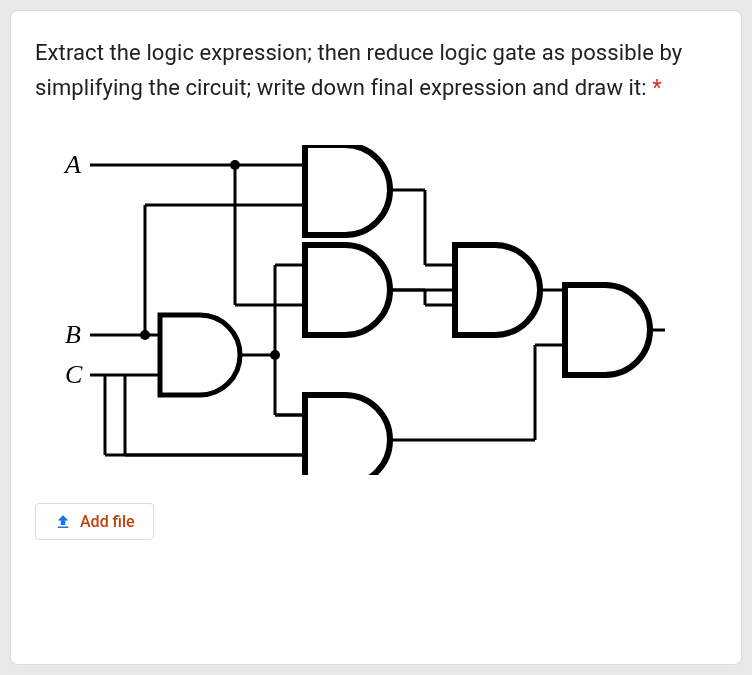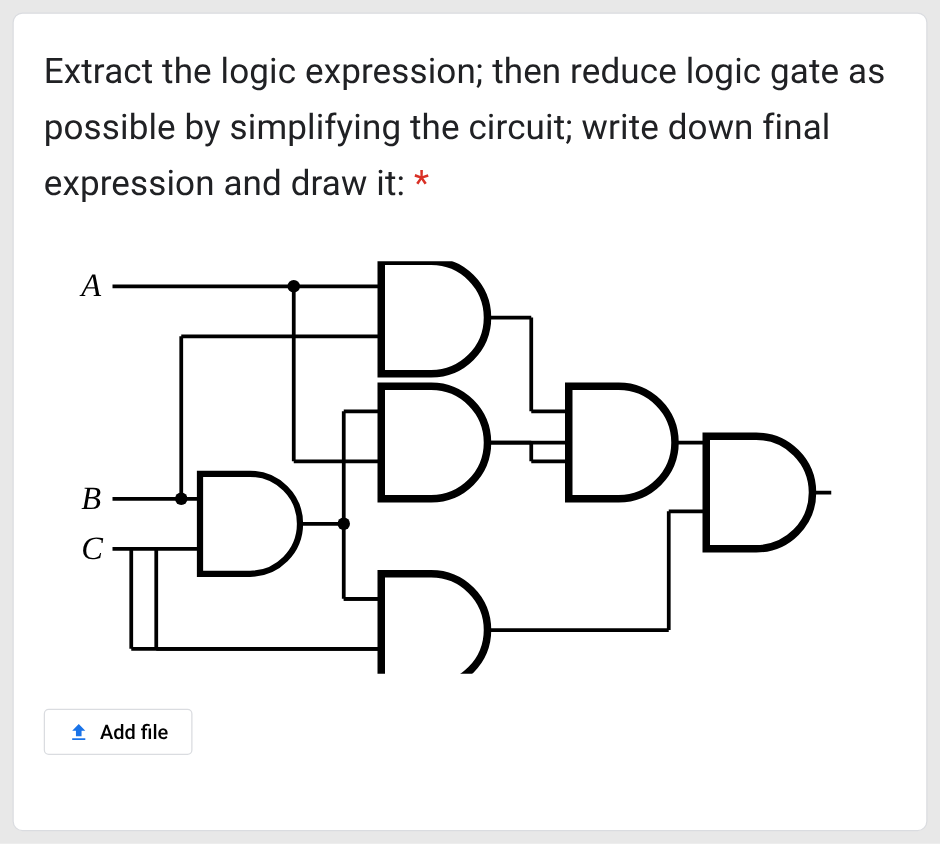--- a/index.html
+++ b/index.html
@@ -13,41 +13,41 @@
     .card {
       background: #fff;
       border: 1px solid #dadce0;
       border-radius: 8px;
       width: 732px;
       height: 655px;
       padding: 24px;
       position: relative;
     }
     .question-text {
-      font-size: 28px;
+      font-size: 22px;
       color: #202124;
       line-height: 1.6;
       font-weight: 400;
       letter-spacing: 0.1px;
     }
     .required {
       color: #d93025;
     }
     .diagram-container {
       margin-top: 40px;
       padding-left: 10px;
     }
     .add-file-btn {
       display: inline-flex;
       align-items: center;
       gap: 8px;
       border: 1px solid #dadce0;
       border-radius: 4px;
       padding: 8px 18px;
-      color: #000000;
+      color: #c2410c;
       font-size: 16px;
       font-weight: 500;
       background: #fff;
       cursor: pointer;
       margin-top: 24px;
       font-family: inherit;
     }
     .add-file-btn svg {
       width: 18px;
       height: 18px;

